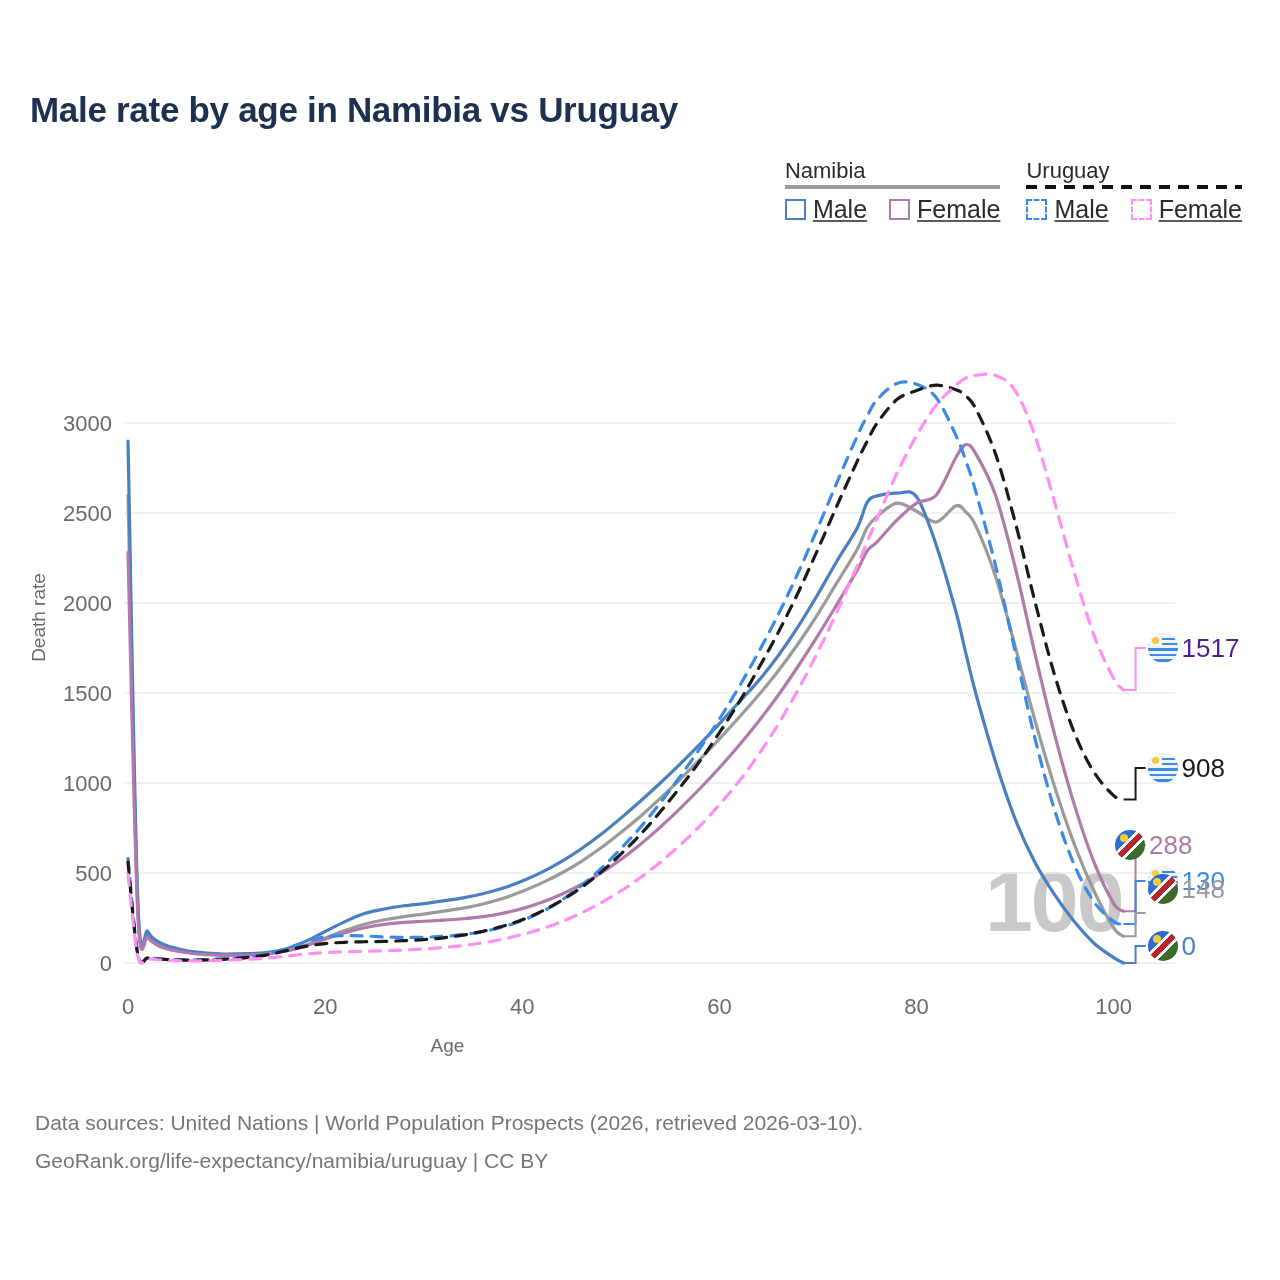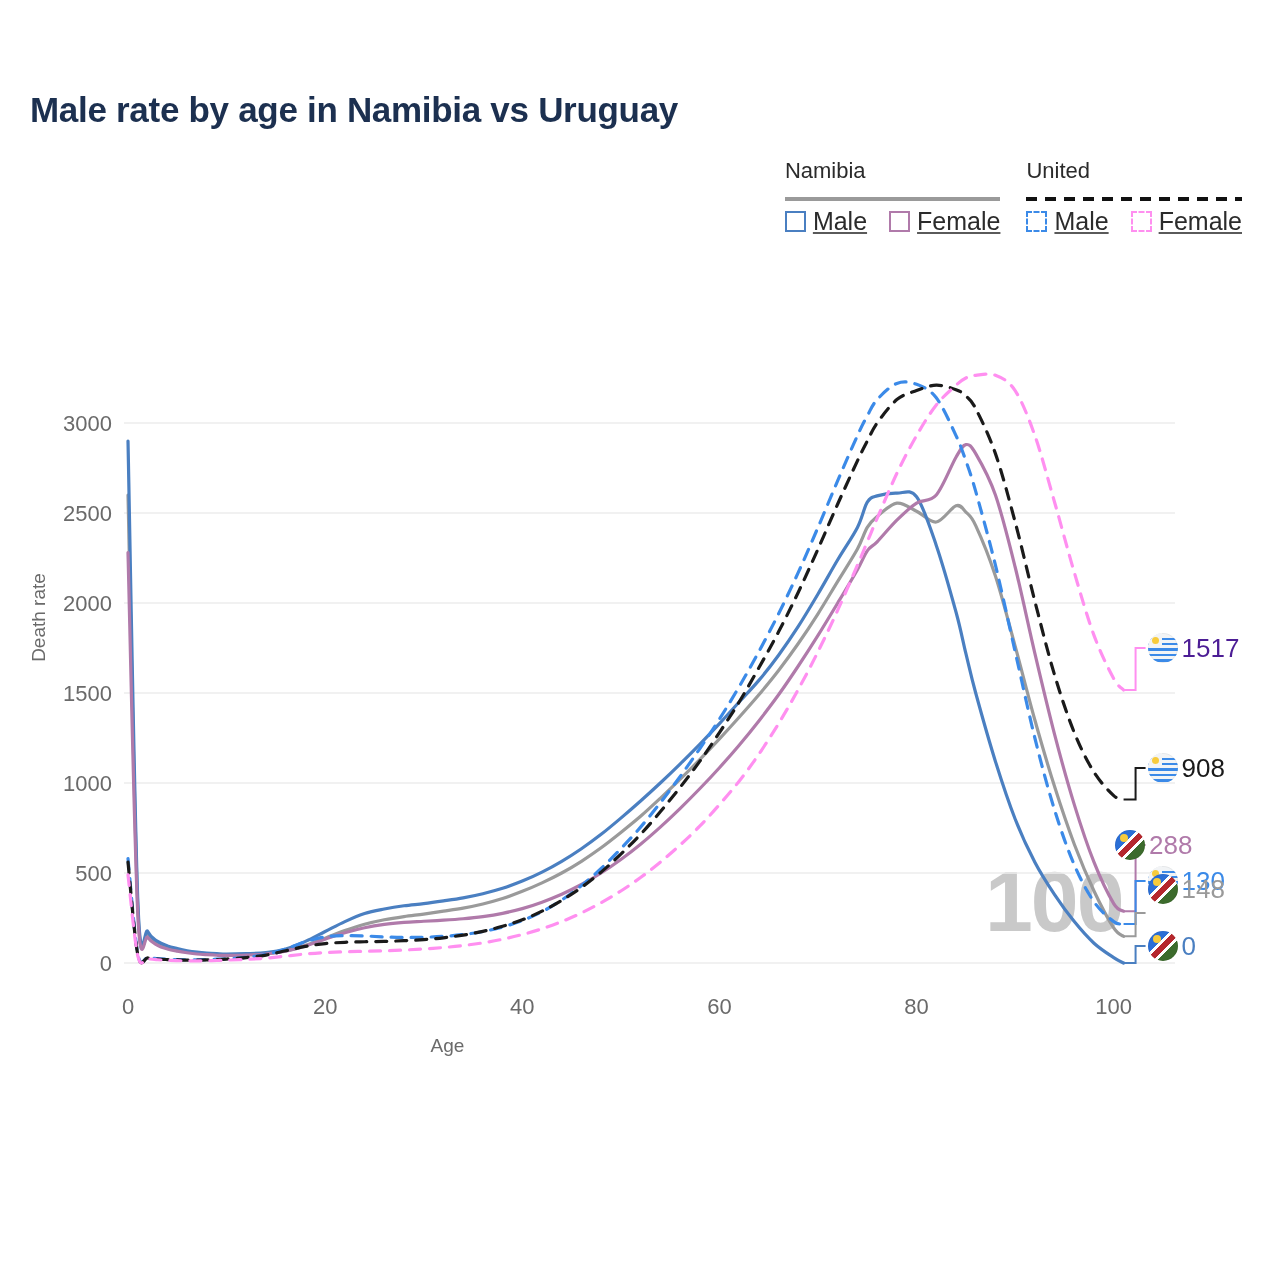--- a/index.html
+++ b/index.html
@@ -18,21 +18,21 @@
     position:absolute;left:30px;top:90px;
     font-size:35px;font-weight:bold;
     color:#1c3050;letter-spacing:-0.3px;
     white-space:nowrap;
   }
 
   
   .legend{position:absolute;right:38px;top:160px;display:flex;gap:26px;align-items:flex-start;}
   .legend-group{display:flex;flex-direction:column;align-items:flex-start;}
   .legend-country{
-    font-size:22px;color:#2b2b2b;padding-bottom:15px;line-height:22px;
+    font-size:22px;color:#2b2b2b;padding-bottom:3px;line-height:22px;
   }
   .legend-rule{height:4px;width:100%;margin-bottom:8px;}
   .rule-solid{background:#9a9a9a;}
   .rule-dashed{
     background-image:repeating-linear-gradient(to right,#111 0 11px,transparent 11px 19px);
     height:4px;
   }
   .legend-items{display:flex;gap:22px;align-items:center;text-decoration:underline;}
   .legend-item{display:flex;gap:7px;align-items:center;}
   .swatch{width:21px;height:21px;box-sizing:border-box;background:transparent;}
@@ -88,21 +88,21 @@
           <span class="legend-label">Male</span>
         </div>
         <div class="legend-item">
           <span class="swatch sw-solid" style="--c:#b07aaa"></span>
           <span class="legend-label">Female</span>
         </div>
       </div>
     </div>
 
     <div class="legend-group">
-      <div class="legend-country">United</div>
+      <div class="legend-country">Uruguay</div>
       <div class="legend-rule rule-dashed"></div>
       <div class="legend-items">
         <div class="legend-item">
           <span class="swatch sw-dashed" style="--c:#3b8ae8"></span>
           <span class="legend-label">Male</span>
         </div>
         <div class="legend-item">
           <span class="swatch sw-dashed" style="--c:#ff8ff0"></span>
           <span class="legend-label">Female</span>
         </div>
@@ -199,14 +199,18 @@
         <span class="val" style="color: rgb(154, 154, 154);">148</span>
       </div>
       <div class="endlabel" style="left: 1147.57px; top: 931px;">
         <span class="flag flag-na">
           <span class="nsun"></span>
         </span>
         <span class="val" style="color: rgb(74, 127, 193);">0</span>
       </div>
     </div>
 
+  <div class="footer">
+    <div>Data sources: United Nations | World Population Prospects (2026, retrieved 2026-03-10).</div>
+    <div>GeoRank.org/life-expectancy/namibia/uruguay | CC BY</div>
+  </div>
 
 </div>
 
 </body></html>

